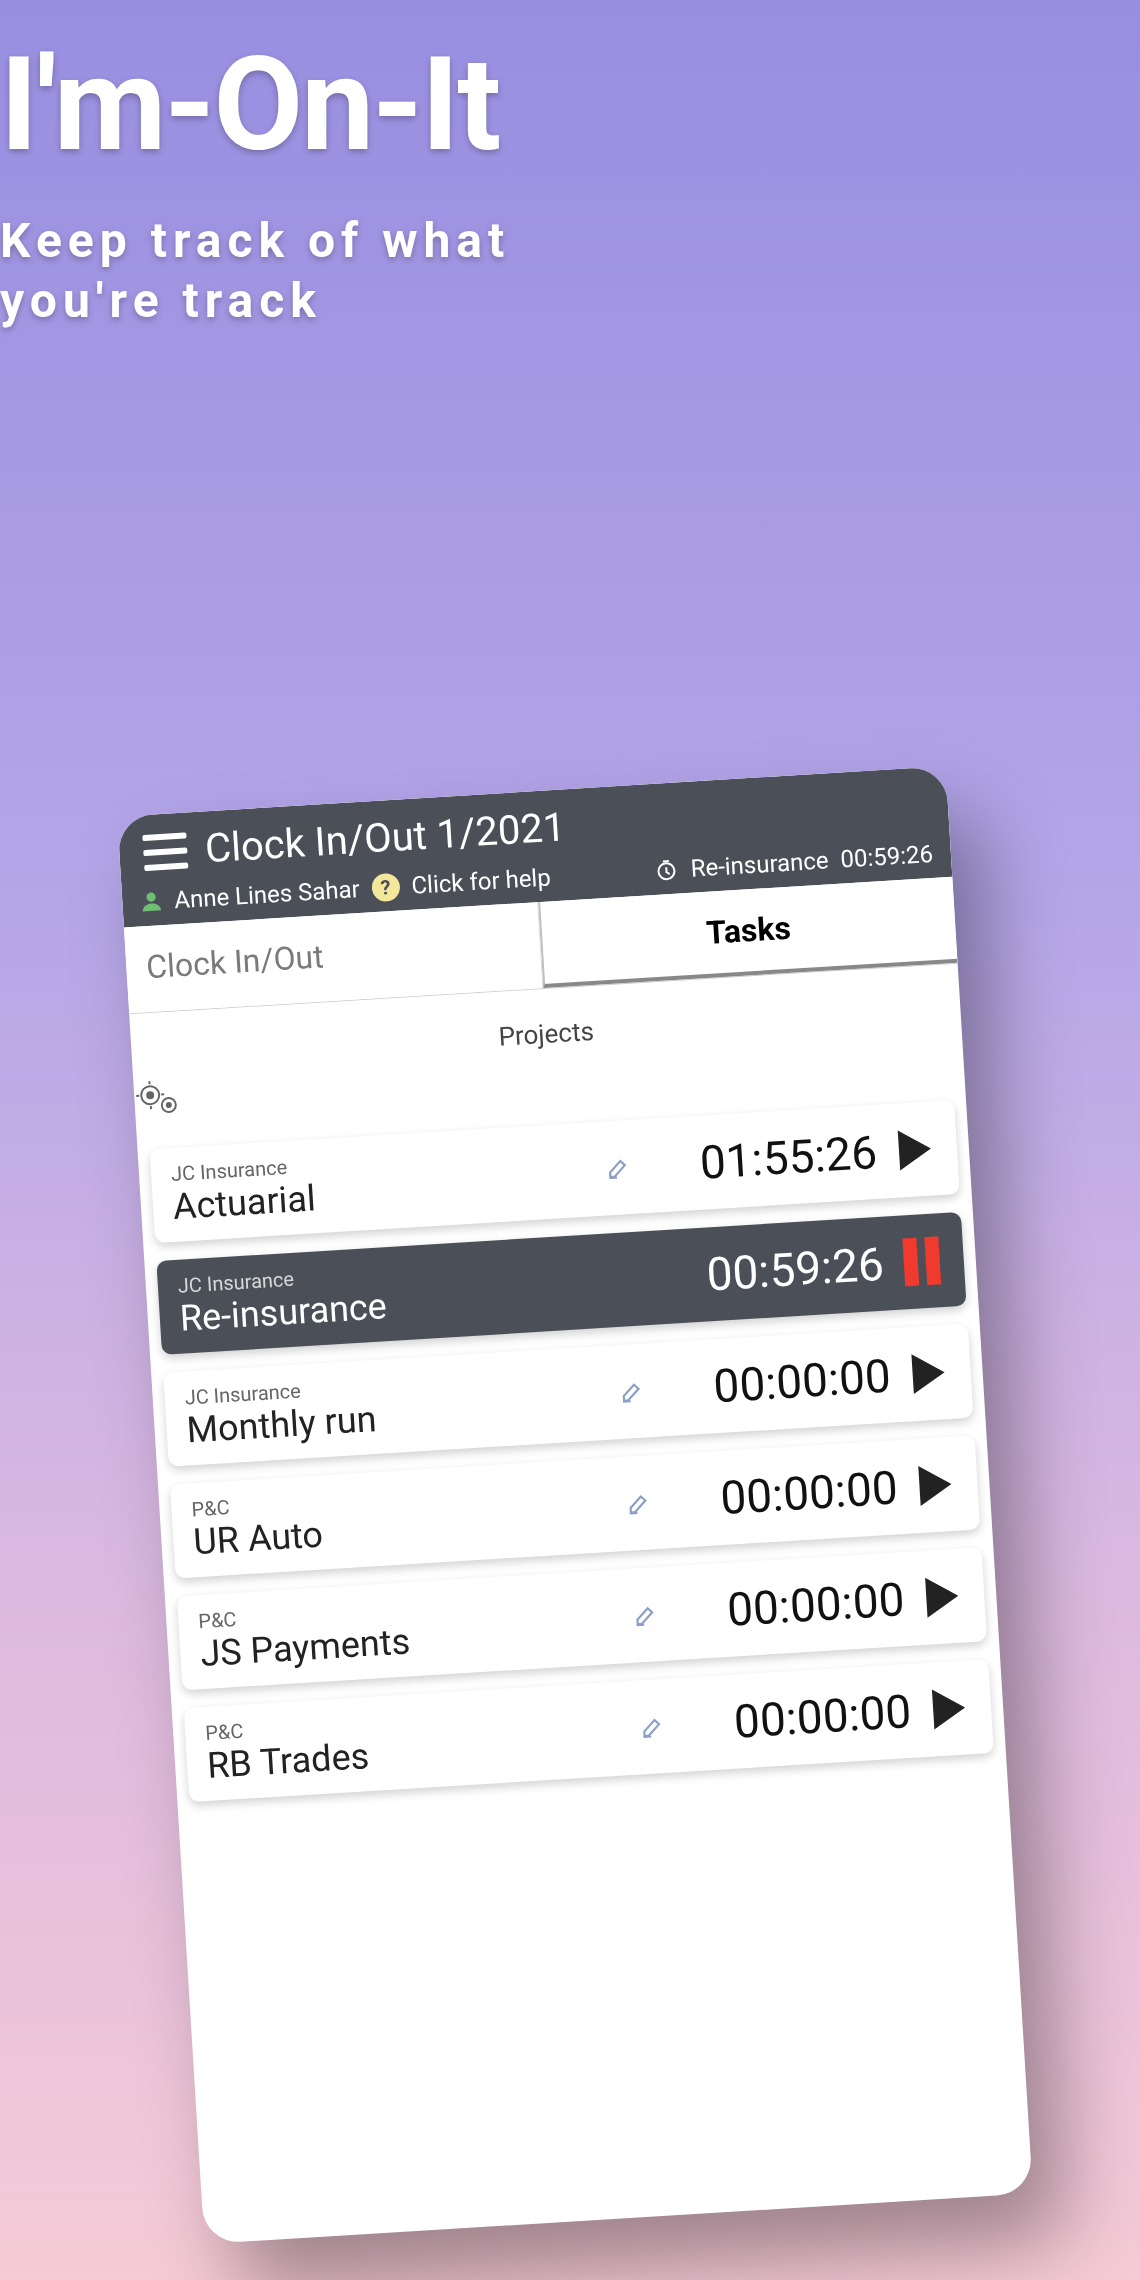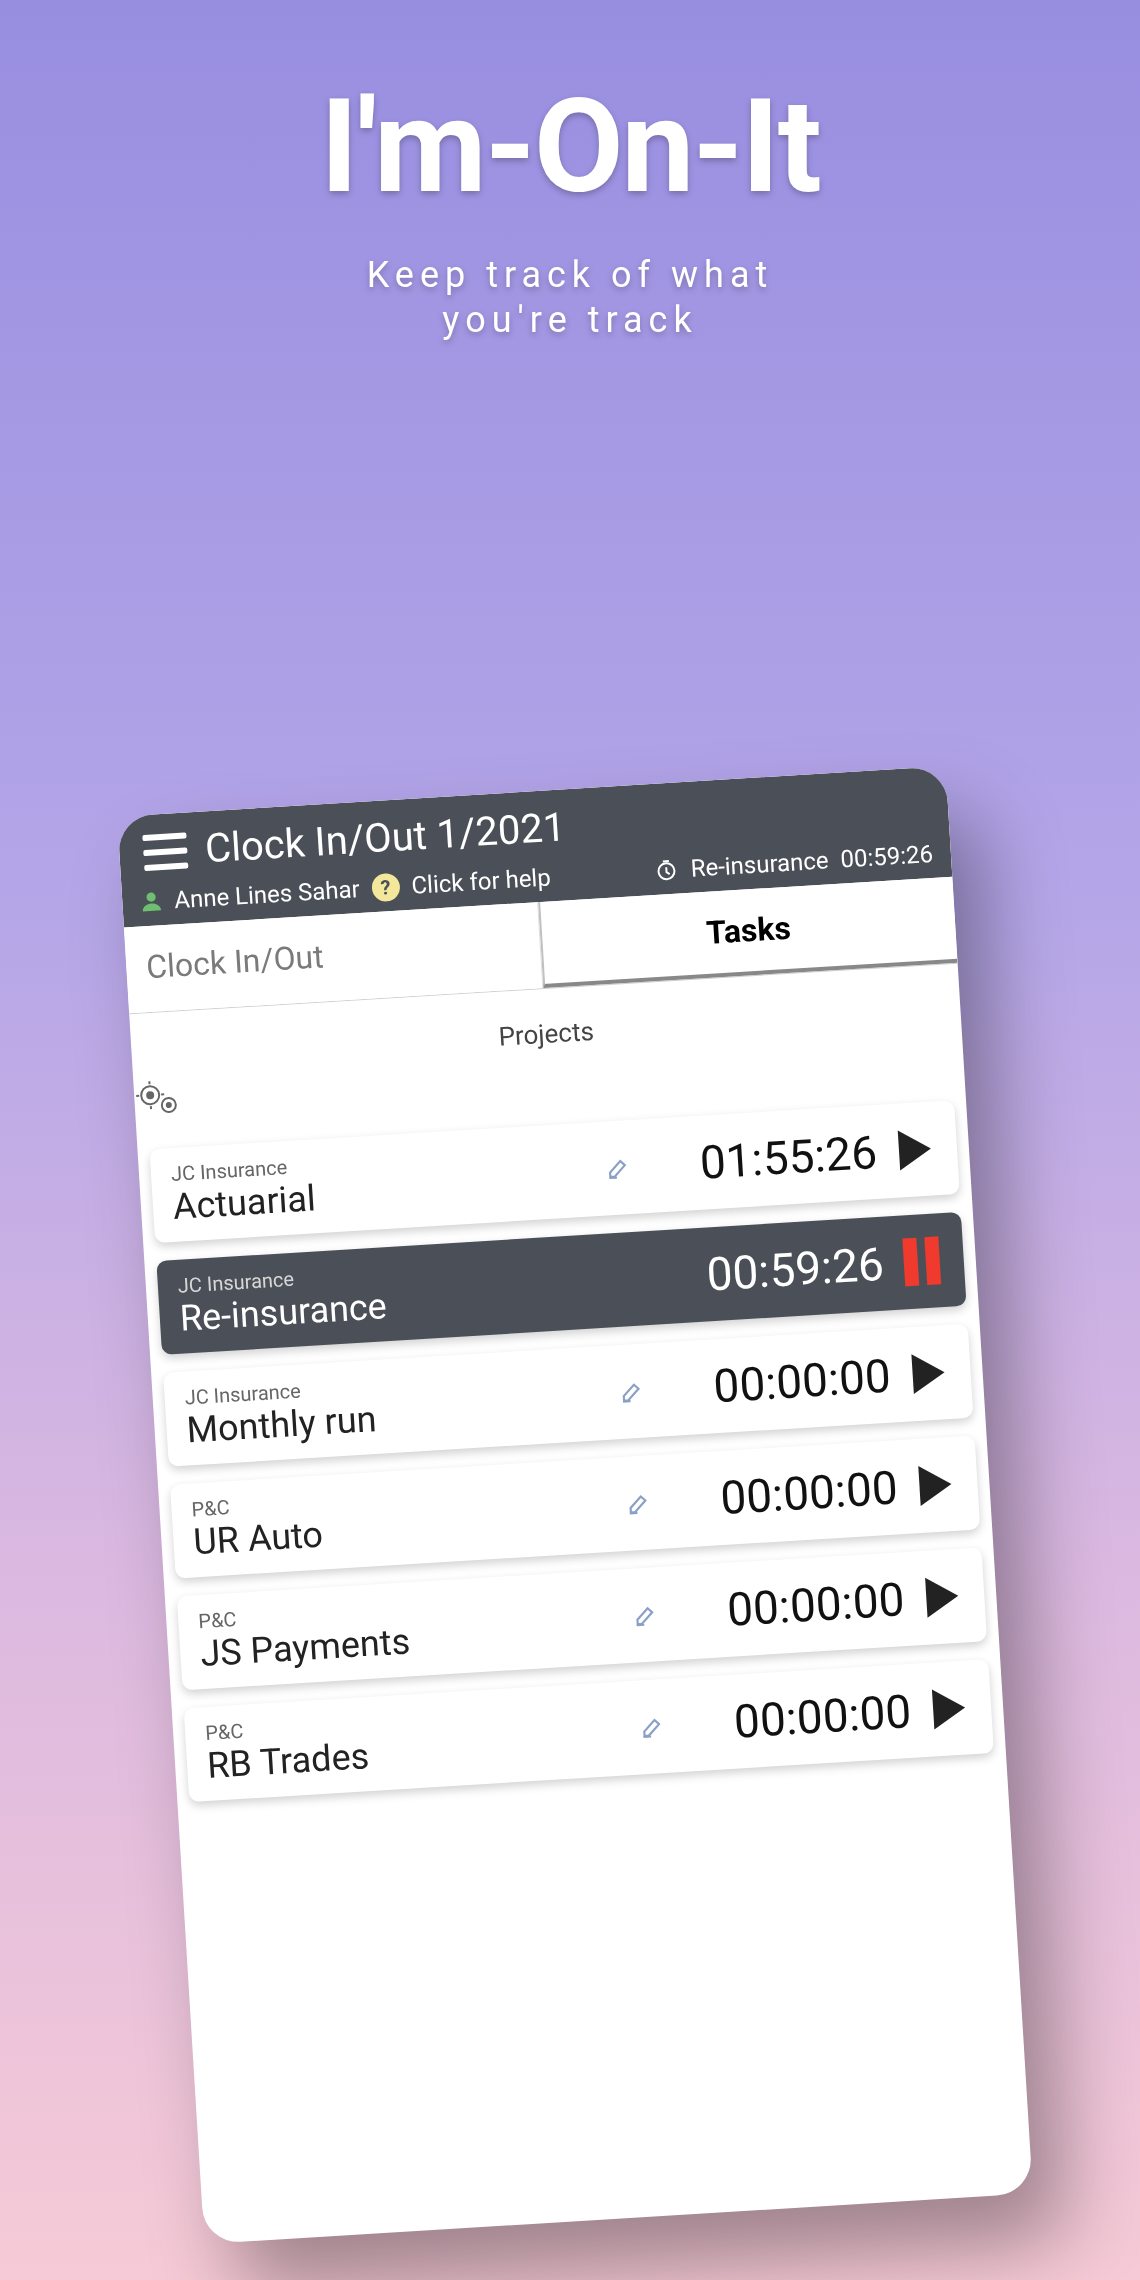--- a/index.html
+++ b/index.html
@@ -6,36 +6,36 @@
   html, body { width: 1140px; height: 2280px; }
   body {
     font-family: -apple-system, BlinkMacSystemFont, "Segoe UI", Roboto, Helvetica, Arial, sans-serif;
     background: linear-gradient(180deg, #988ee0 0%, #b5a6e8 40%, #dcb9e0 70%, #f6cad6 100%);
     overflow: hidden;
     position: relative;
   }
 
   
   .hero {
-    text-align: center;
-    padding-top: 70px;
+    text-align: left;
+    padding-top: 28px;
     color: #ffffff;
     text-shadow: 0 3px 6px rgba(0,0,0,0.25);
   }
   .hero h1 {
     font-size: 130px;
     font-weight: 700;
     letter-spacing: -2px;
   }
   .hero p {
     margin-top: 30px;
-    font-size: 36px;
+    font-size: 48px;
     letter-spacing: 6px;
     line-height: 1.25;
-    font-weight: 400;
+    font-weight: 700;
   }
 
   
   .phone {
     position: absolute;
     top: 790px;
     left: 160px;
     width: 830px;
     height: 1430px;
     background: #ffffff;

